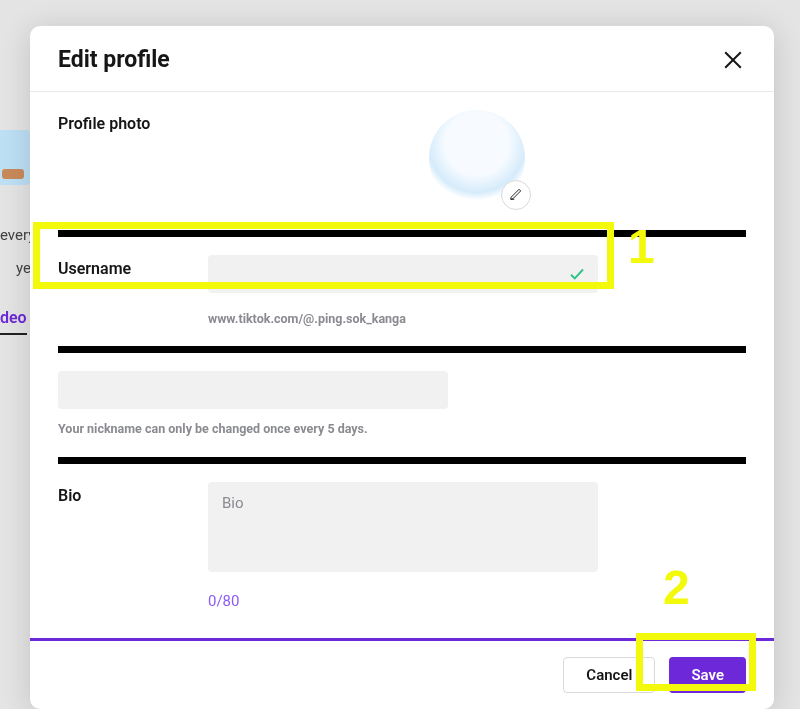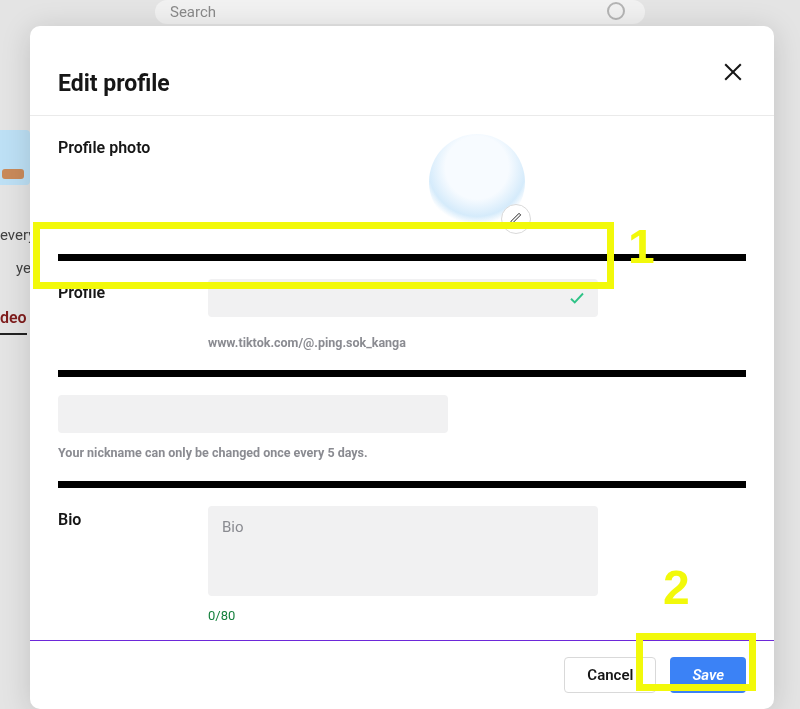--- a/index.html
+++ b/index.html
@@ -58,21 +58,21 @@
       position:absolute;
       bottom:6px;
       left:2px;
       width:22px;
       height:10px;
       background:#c98a5a;
       border-radius:3px;
     }
     .bg-text-1 { position: absolute; left: 0; top: 226px; font-size: 15px; color: #424242;}
     .bg-text-2 { position: absolute; left: 16px; top: 259px; font-size: 15px; color: #424242;}
-    .bg-text-3 { position: absolute; left: 0; top: 308px; font-size: 16px; color: #7f1d1d; font-weight: 600; border-bottom: 2px solid #222; padding-bottom: 6px;}
+    .bg-text-3 { position: absolute; left: 0; top: 308px; font-size: 16px; color: #6d28d9; font-weight: 600; border-bottom: 2px solid #222; padding-bottom: 6px;}
 
     .modal {
       position: absolute;
       left: 30px;
       top: 26px;
       width: 744px;
       height: 683px;
       background: #fff;
       border-radius: 10px;
       box-shadow: 0 4px 30px rgba(0,0,0,.15);
@@ -83,21 +83,20 @@
       padding: 20px 28px 18px 28px;
       display: flex;
       justify-content: space-between;
       align-items: center;
       border-bottom: 1px solid #eaeaea;
     }
     .modal-title {
       font-size: 23px;
       font-weight: 700;
       color: #161616;
-      margin-top: 24px;
     }
     .close-btn {
       width: 26px;
       height: 26px;
       cursor: pointer;
       position: relative;
     }
     .close-btn::before, .close-btn::after {
       content: "";
       position: absolute;
@@ -195,48 +194,47 @@
       border: none;
       border-radius: 4px;
       padding: 12px 14px;
       font-size: 15px;
       color: #161616;
       outline: none;
       resize: none;
       font-family: inherit;
     }
     .bio-textarea::placeholder { color: #8a8b91; }
-    .counter { font-size: 13px; color: #15803d; margin-top: 8px; }
+    .counter { font-size: 15px; color: #8b5cf6; margin-top: 16px; }
     .section:last-child { border-bottom: none; }
 
     .modal-footer {
-      border-top: 1px solid #6d28d9;
+      border-top: 3px solid #6d28d9;
       padding: 16px 28px;
       display: flex;
       justify-content: flex-end;
       gap: 14px;
     }
     .btn {
       height: 36px;
       padding: 0 22px;
       border-radius: 4px;
       font-size: 15px;
       font-weight: 600;
       cursor: pointer;
       border: none;
     }
     .btn-cancel {
       background: #fff;
       border: 1px solid #d9d9d9;
       color: #161616;
     }
     .btn-save {
-      background: #3b82f6;
+      background: #6d28d9;
       color: #fff;
-      font-style: italic;
     }
 
     
     .anno-box-1 {
       position: absolute;
       left: 33px;
       top: 222px;
       width: 581px;
       height: 67px;
       border: 7px solid #f2f90a;
@@ -273,24 +271,20 @@
       color: #f2f90a;
       font-family: "Arial Black", sans-serif;
       z-index: 50;
       letter-spacing: -2px;
     }
   </style>
 </head>
 <body>
 
 <div class="backdrop">
-  <div class="bg-search-wrap">
-    <span>Search</span>
-    <span class="bg-search-icon"></span>
-  </div>
   <div class="bg-avatar"></div>
   <div class="bg-text-1">every</div>
   <div class="bg-text-2">yet</div>
   <div class="bg-text-3">deo</div>
 </div>
 
 <div class="modal">
   <div class="modal-header">
     <div class="modal-title">Edit profile</div>
     <div class="close-btn"></div>
@@ -308,21 +302,21 @@
                   <path d="M3 21l3.5-.7L20 6.8 17.2 4 3.7 17.5 3 21z" fill="none" stroke="#161616" stroke-width="1.6"></path>
                   <path d="M3 21h6" stroke="#161616" stroke-width="1.6"></path>
                 </svg>
             </span>
           </div>
         </div>
       </div>
     </div>
 
     <div class="section">
-      <div class="section-label">Profile</div>
+      <div class="section-label">Username</div>
       <div class="section-content">
         <div class="input-wrap">
           <input class="text-input" type="text" value="" style="">
           <span class="check-icon">
             <svg viewBox="0 0 24 24">
                 <polyline points="4,13 9,18 20,6"></polyline>
               </svg>
           </span>
         </div>
         <div class="help-text url">www.tiktok.com/@.ping.sok_kanga</div>

